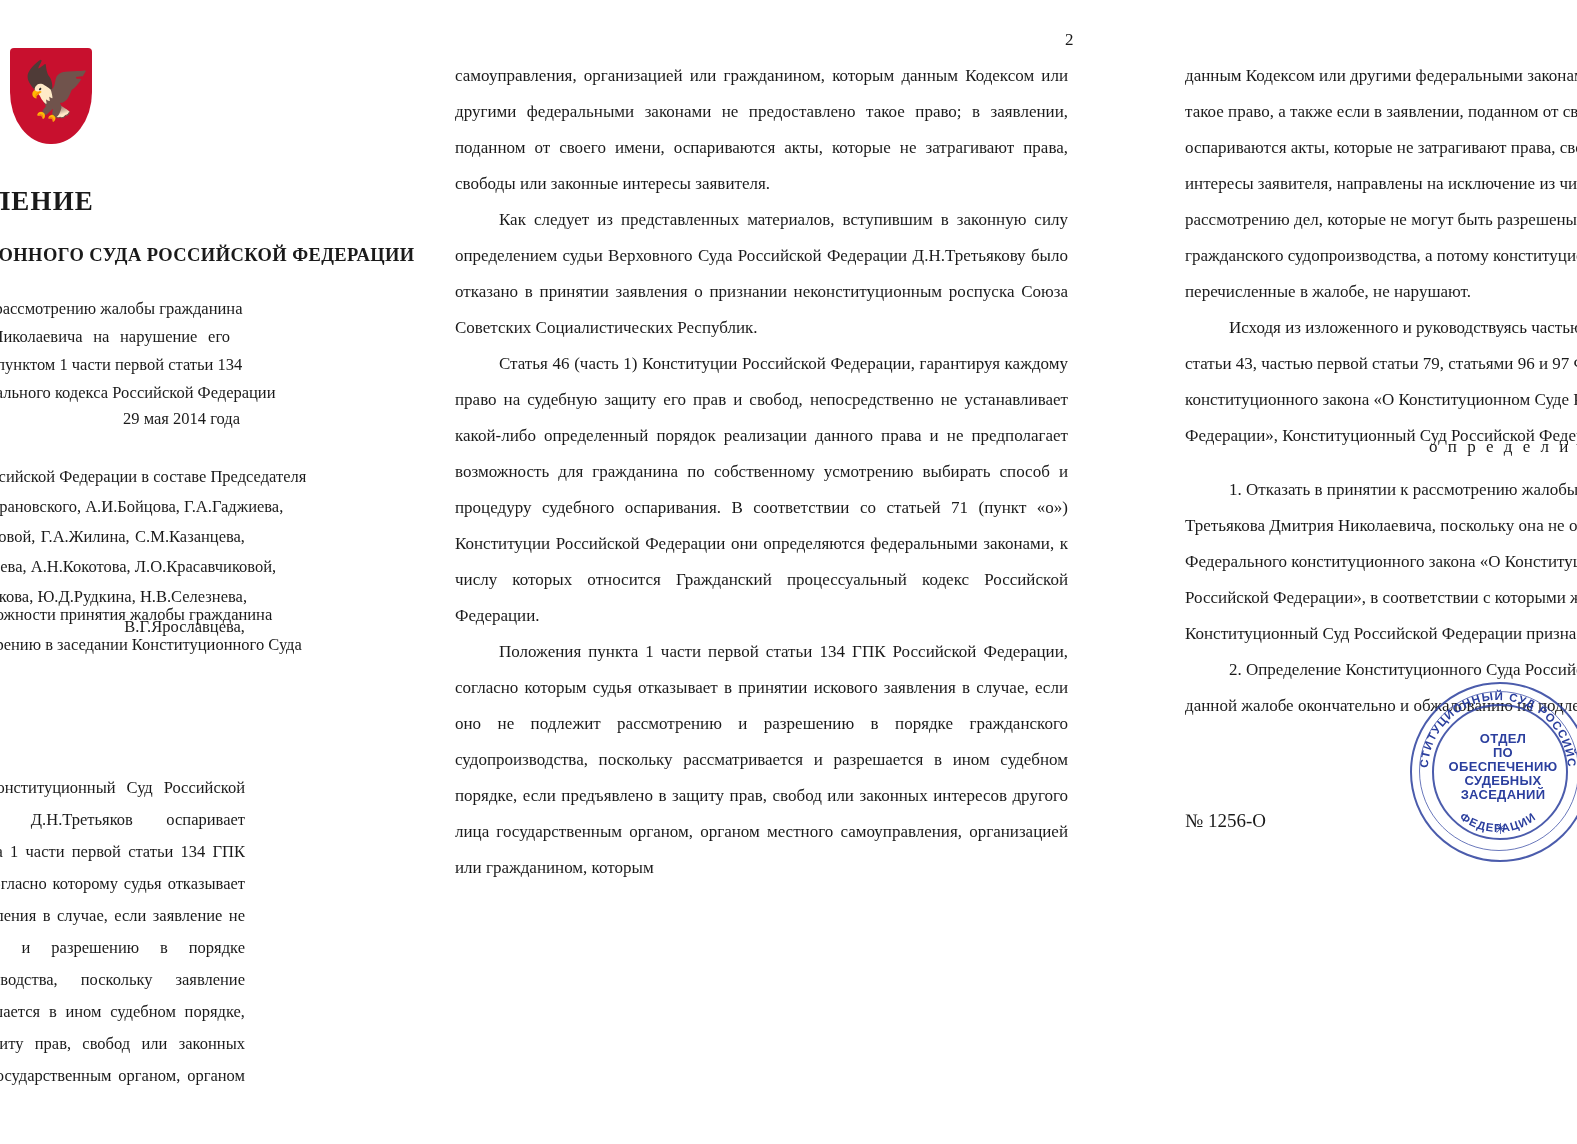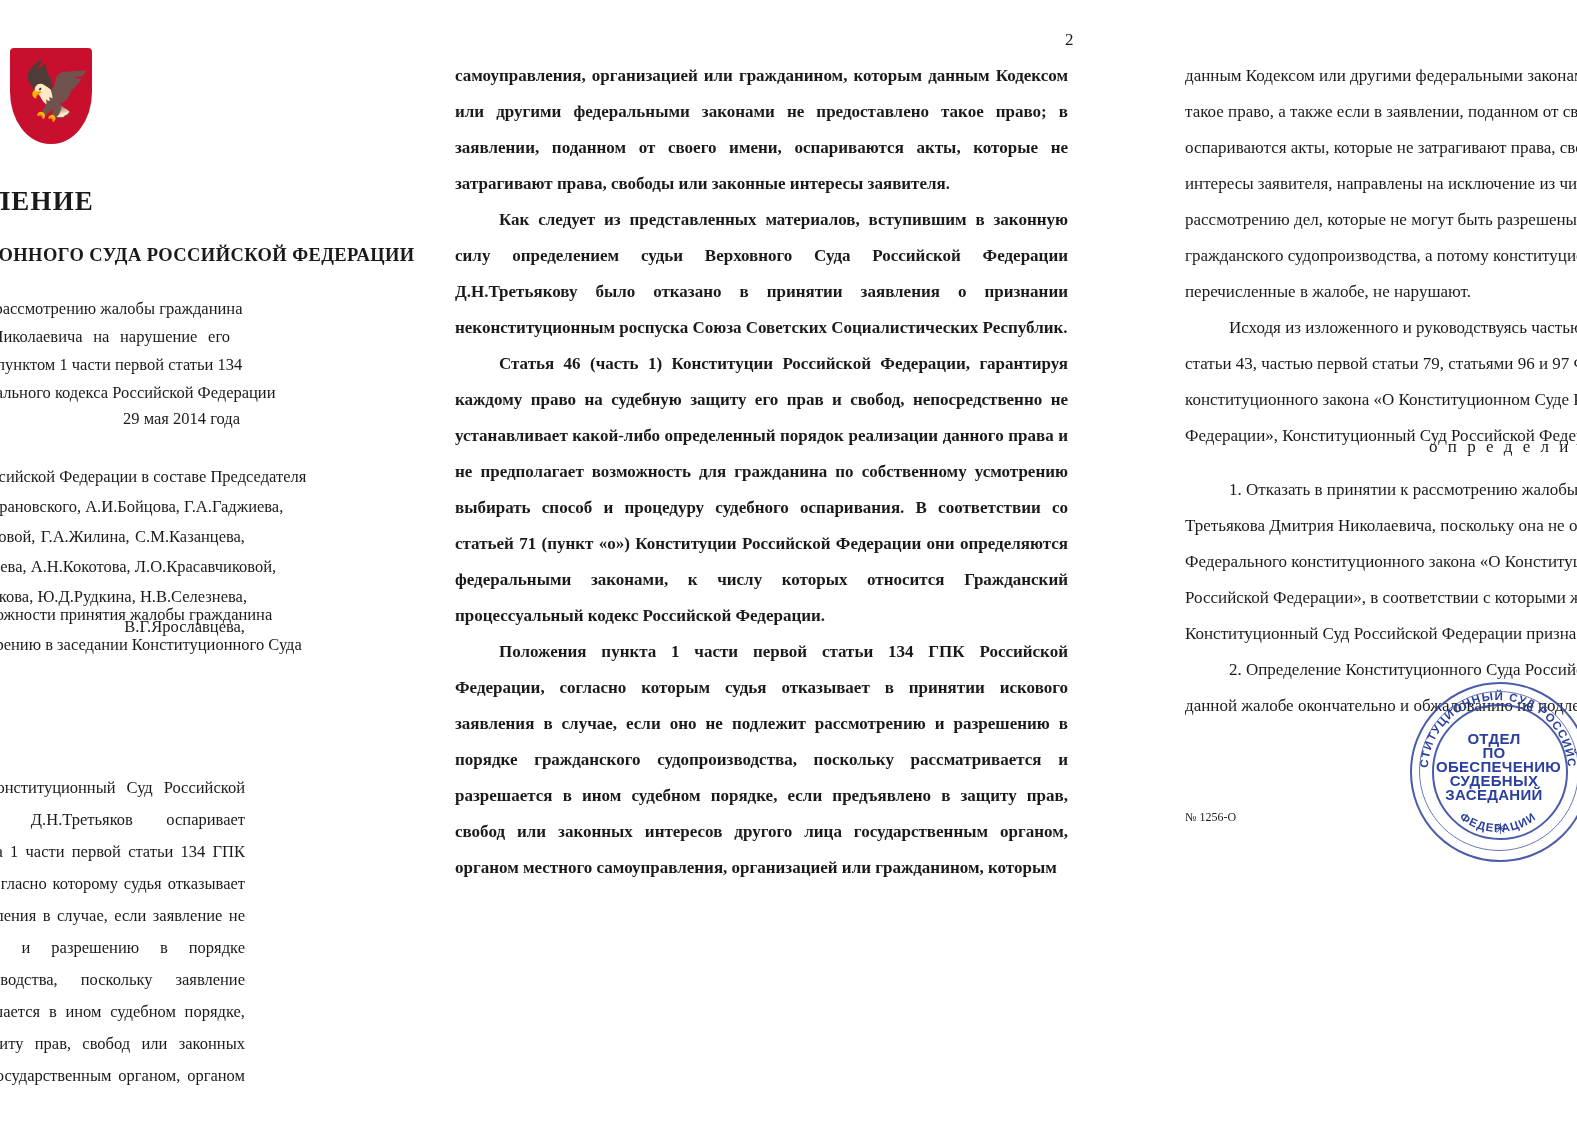--- a/index.html
+++ b/index.html
@@ -165,21 +165,20 @@
     font-size: 17px;
   }
   .col2-body {
     position: absolute;
     left: 0px;
     top: 58px;
     width: 613px;
     font-size: 17px;
     line-height: 36px;
     text-align: justify;
-    font-weight: bold;
   }
   .col2-body p {
     margin: 0;
     text-align: justify;
     text-align-last: left;
   }
   .col2-body p.ind { text-indent: 44px; }
 
   
   .col3 {
@@ -230,21 +229,21 @@
     left: 0;
     top: 714px;
     width: 300px;
     font-size: 17px;
     line-height: 25px;
   }
   .docnum {
     position: absolute;
     left: 0;
     top: 810px;
-    font-size: 12px;
+    font-size: 19px;
   }
 
   
   .stamp {
     position: absolute;
     left: 1410px;
     top: 682px;
     width: 182px;
     height: 182px;
     pointer-events: none;
@@ -257,27 +256,27 @@
     opacity: .85;
   }
   .stamp .ring-outer { left: 0; top: 0; width: 176px; height: 176px; }
   .stamp .ring-inner { left: 22px; top: 22px; width: 132px; height: 132px; border-width: 2px; }
   .stamp .ring-mid {
     position: absolute; left: 9px; top: 9px; width: 158px; height: 158px;
     border-radius: 50%; border: 1px solid #2b3f9e; opacity: .7;
   }
   .stamp .center-text {
     position: absolute;
-    left: 26px;
+    left: 35px;
     top: 50px;
     width: 116px;
     text-align: center;
     color: #2b3f9e;
     font-family: "Liberation Sans", sans-serif;
-    font-size: 15px;
+    font-size: 13px;
     font-weight: bold;
     line-height: 14px;
     letter-spacing: .3px;
   }
   .stamp .arc {
     position: absolute;
     left: 0; top: 0; width: 176px; height: 176px;
   }
   .stamp .arc text {
     fill: #2b3f9e;

